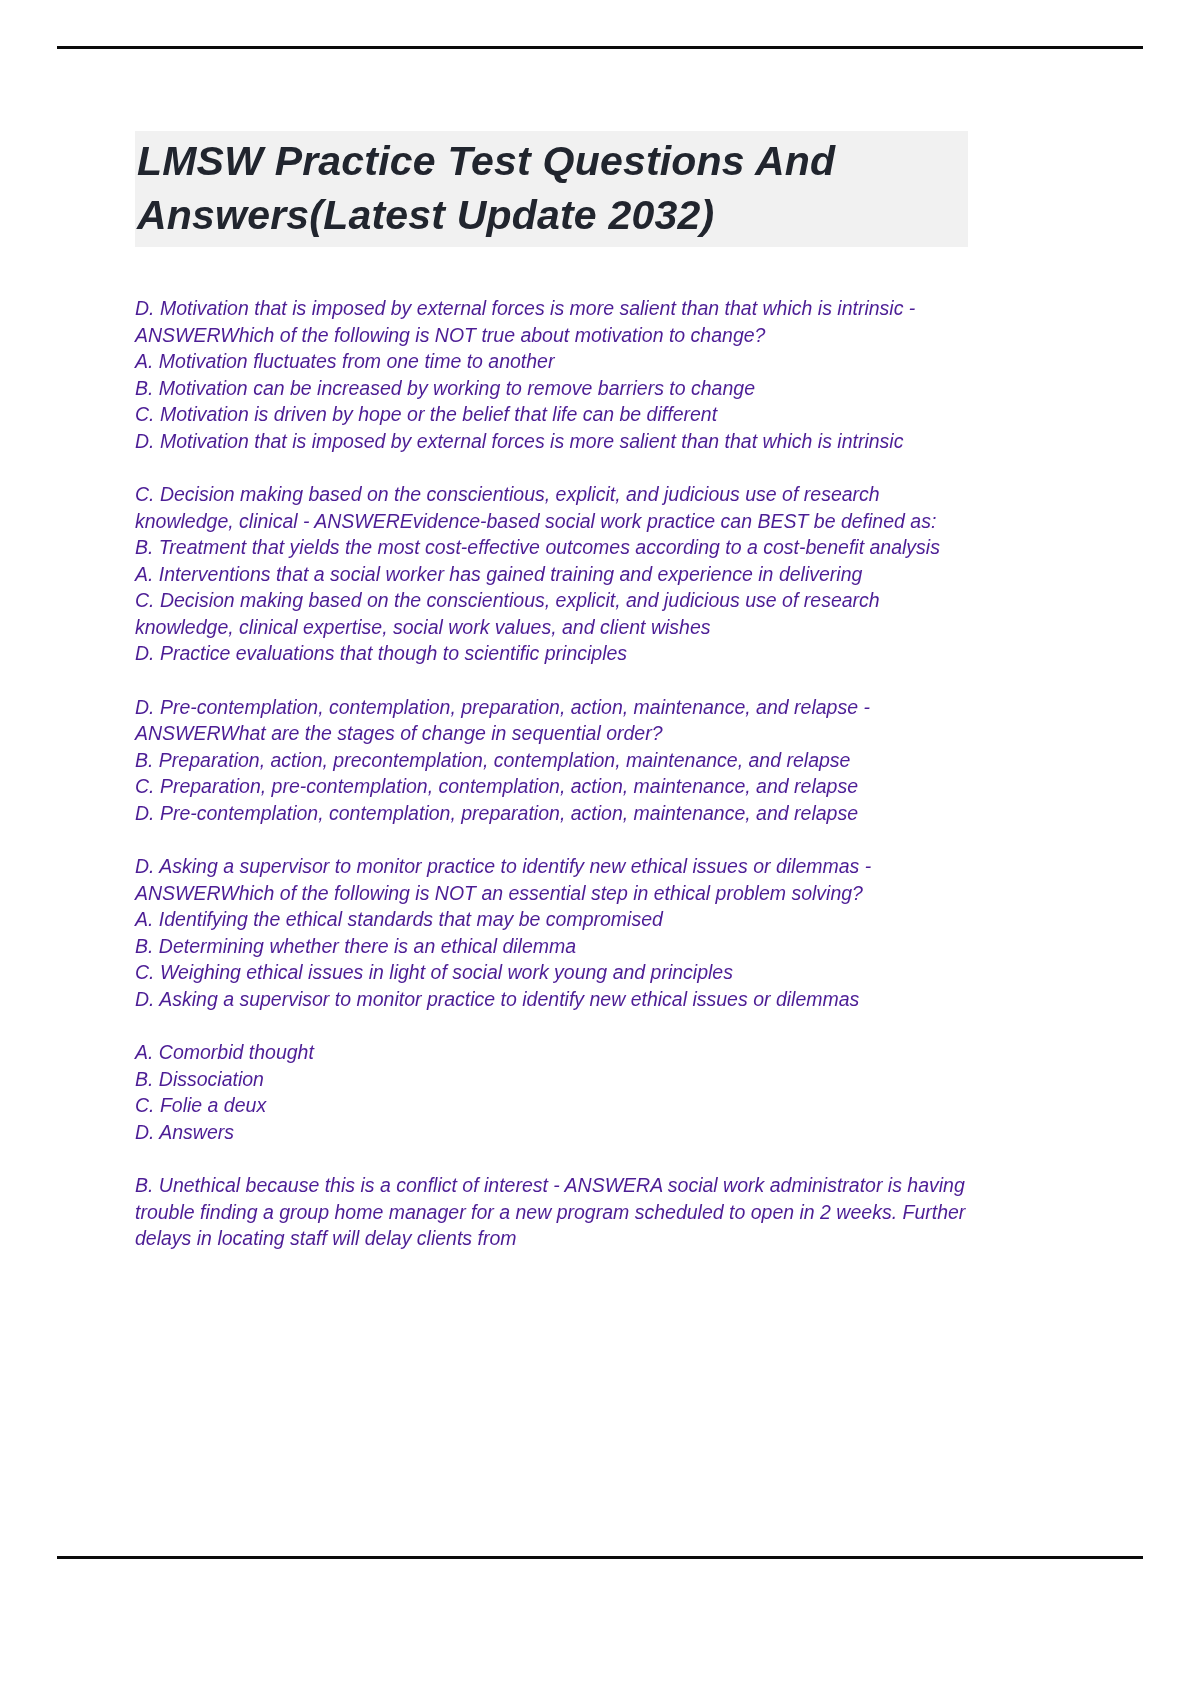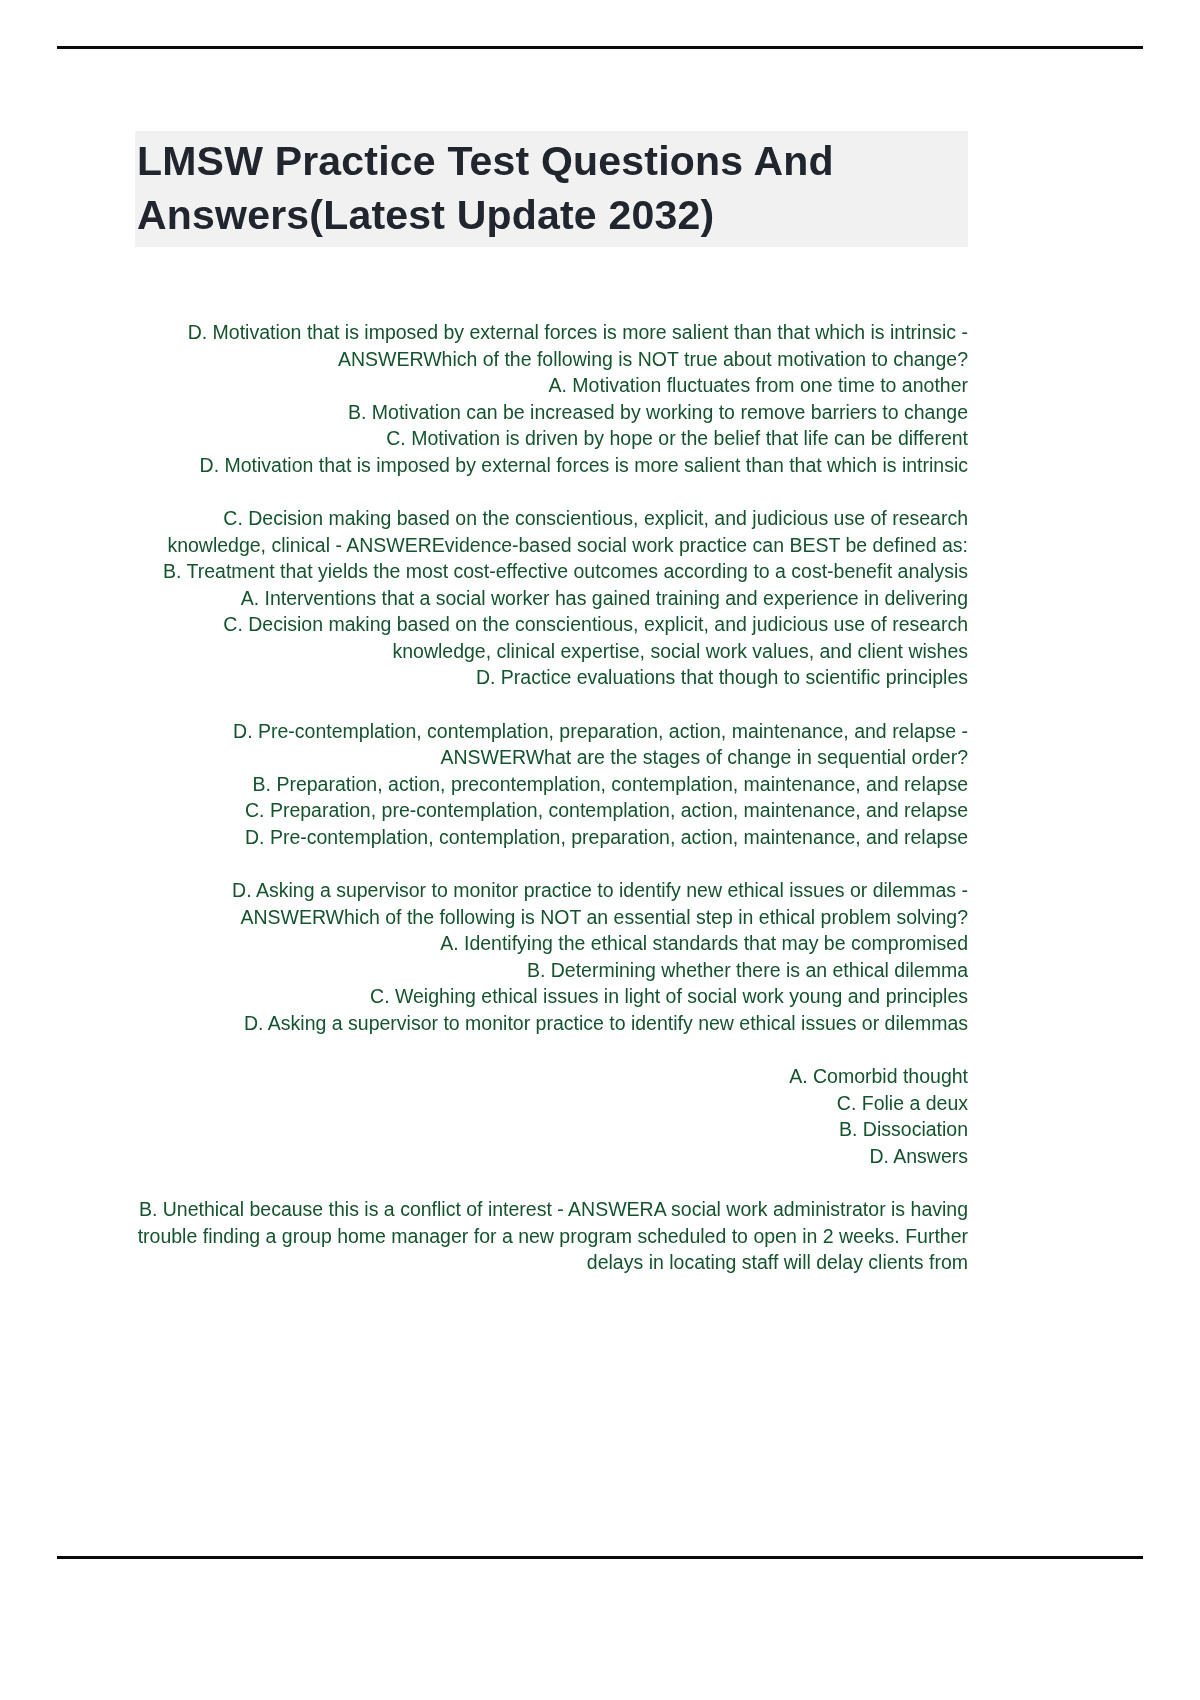--- a/index.html
+++ b/index.html
@@ -22,37 +22,37 @@
     height: 3px;
     background: #0a0a0a;
   }
   .rule.top { top: 46px; }
   .rule.bottom { top: 1556px; }
   .content {
     position: absolute;
     left: 135px;
     top: 131px;
     width: 833px;
+    font-style: italic;
   }
   .title {
     margin: 0;
     padding: 3px 4px 5px 2px;
     background: #f1f1f1;
     color: #21252e;
     font-size: 41px;
     line-height: 54px;
     font-weight: bold;
     letter-spacing: 0.2px;
   }
   .doc-body {
-    margin-top: 72px;
-    color: #14532d;
+    margin-top: 48px;
+    color: #4c1d95;
     font-size: 19.5px;
     line-height: 26.5px;
-    text-align: right;
   }
   .paragraph {
     margin: 0 0 27px 0;
   }
   .segment {
     white-space: normal;
     word-wrap: break-word;
   }
 </style>
 </head>
@@ -87,22 +87,22 @@
         </div>
         <div class="paragraph">
           <div class="segment">D. Asking a supervisor to monitor practice to identify new ethical issues or dilemmas - ANSWERWhich of the following is NOT an essential step in ethical problem solving?</div>
           <div class="segment">A. Identifying the ethical standards that may be compromised</div>
           <div class="segment">B. Determining whether there is an ethical dilemma</div>
           <div class="segment">C. Weighing ethical issues in light of social work young and principles</div>
           <div class="segment">D. Asking a supervisor to monitor practice to identify new ethical issues or dilemmas</div>
         </div>
         <div class="paragraph">
           <div class="segment">A. Comorbid thought</div>
+          <div class="segment">B. Dissociation</div>
           <div class="segment">C. Folie a deux</div>
-          <div class="segment">B. Dissociation</div>
           <div class="segment">D. Answers</div>
         </div>
         <div class="paragraph">
           <div class="segment">B. Unethical because this is a conflict of interest - ANSWERA social work administrator is having trouble finding a group home manager for a new program scheduled to open in 2 weeks. Further delays in locating staff will delay clients from</div>
         </div>
       </div>
   </div>
 
   <div class="rule bottom"></div>
 </div>

